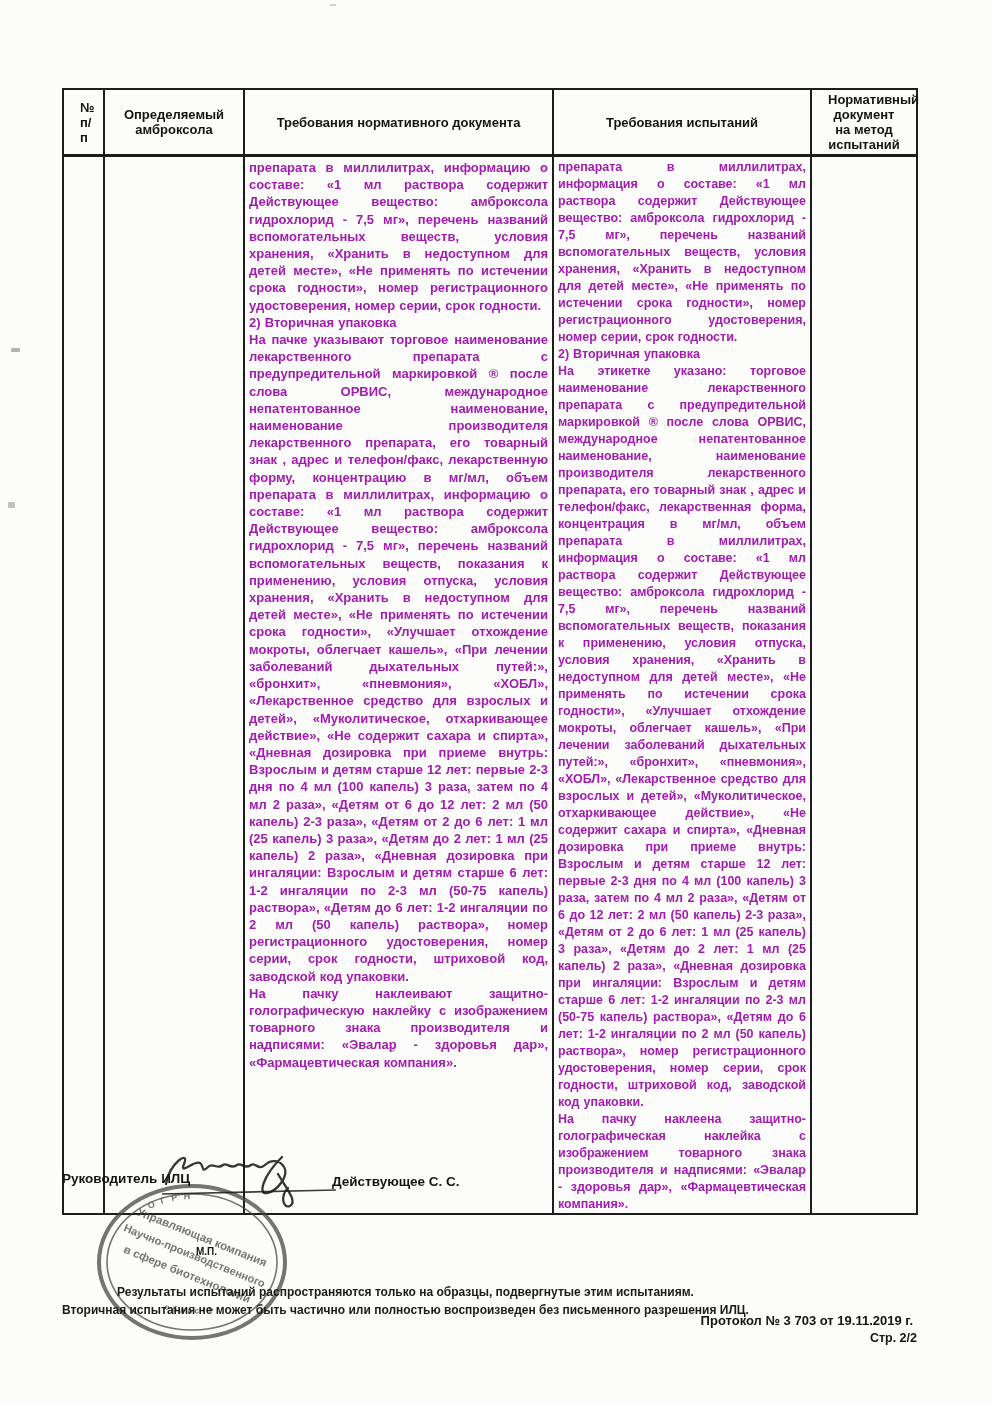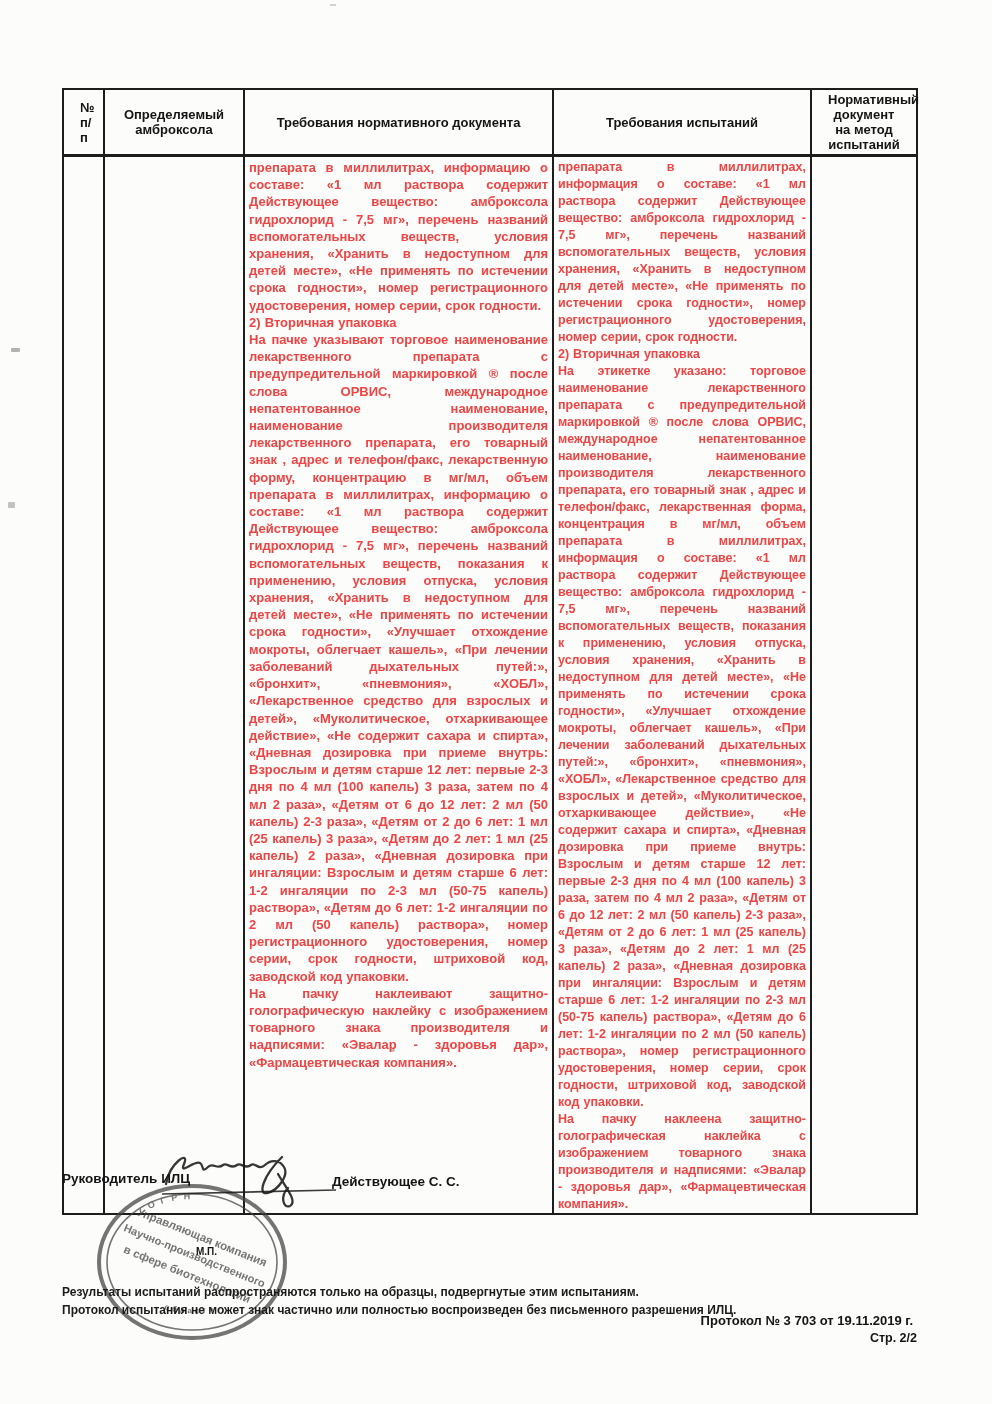--- a/index.html
+++ b/index.html
@@ -16,33 +16,33 @@
   }
   .doc-table th, .doc-table td { border:2px solid #1d1d1d; }
   .doc-table th {
     font-size:13px; font-weight:700; text-align:center; vertical-align:middle;
     padding:2px 16px; height:60px; border-bottom-width:3px; line-height:15px;
   }
   .doc-table td.body-cell { vertical-align:top; height:1015px; padding:0; overflow:hidden; }
   .cell-text { padding:2px 4px 0 4px; }
   .cell-text .para {
     font-size:12.5px; font-weight:700; line-height:17px;
-    text-align:justify; color:#ef4444;
+    text-align:justify; color:#a21caf;
     word-spacing:0.5px;
   }
   .req .para { font-size:13px; line-height:17.2px; }
   
   .sig-label { position:absolute; left:62px; top:1171px; font-size:13.5px; font-weight:700; z-index:4; }
   .sig-name  { position:absolute; left:332px; top:1174px; font-size:13.5px; font-weight:700; z-index:4; }
   .seal-mark { position:absolute; left:196px; top:1246px; font-size:10px; font-weight:700; z-index:4; }
   .signature-svg { position:absolute; left:150px; top:1144px; z-index:5; }
   
   .stamp { position:absolute; left:92px; top:1177px; z-index:2; }
   
-  .footnotes { position:absolute; left:62px; top:1283px; z-index:3; }
+  .footnotes { position:absolute; left:62px; top:1283px; z-index:3;text-align:center; }
   .footnotes .note { font-size:12px; font-weight:700; line-height:18px; color:#1b1b1b; }
   .protocol-line { position:absolute; right:79px; top:1313px; font-size:13px; font-weight:700; text-align:left; z-index:3; }
   .page-num { position:absolute; right:75px; top:1331px; font-size:12.5px; font-weight:700; text-align:center; z-index:3; }
   
   .mark { position:absolute; background:#b3b3af; border-radius:1px; }
   .mark1 { left:11px; top:348px; width:9px; height:4px; }
   .mark2 { left:8px; top:502px; width:7px; height:6px; background:#c2c2be; }
   .speck { position:absolute; width:4px; height:4px; background:#bdbdb9; border-radius:50%; }
   .speck1 { left:391px; top:1048px; }
   .speck2 { left:330px; top:4px; width:6px; height:2px; border-radius:0; background:#d2d2ce; }
@@ -128,18 +128,18 @@
           <text x="100" y="62" font-size="11.5">Управляющая компания</text>
           <text x="100" y="82" font-size="11">Научно-производственного</text>
           <text x="100" y="102" font-size="11.5">в сфере биотехнологий</text>
         </g>
       </g>
     </g>
   </svg>
 
   <div class="footnotes">
     <div class="note">Результаты испытаний распространяются только на образцы, подвергнутые этим испытаниям.</div>
-    <div class="note">Протокол испытания не может знак частично или полностью воспроизведен без письменного разрешения ИЛЦ.</div>
+    <div class="note">Вторичная испытания не может быть частично или полностью воспроизведен без письменного разрешения ИЛЦ.</div>
   </div>
   <div class="protocol-line">Протокол № 3 703 от 19.11.2019 г.</div>
   <div class="page-num">Стр. 2/2</div>
 
 </div>
 
 </body></html>

